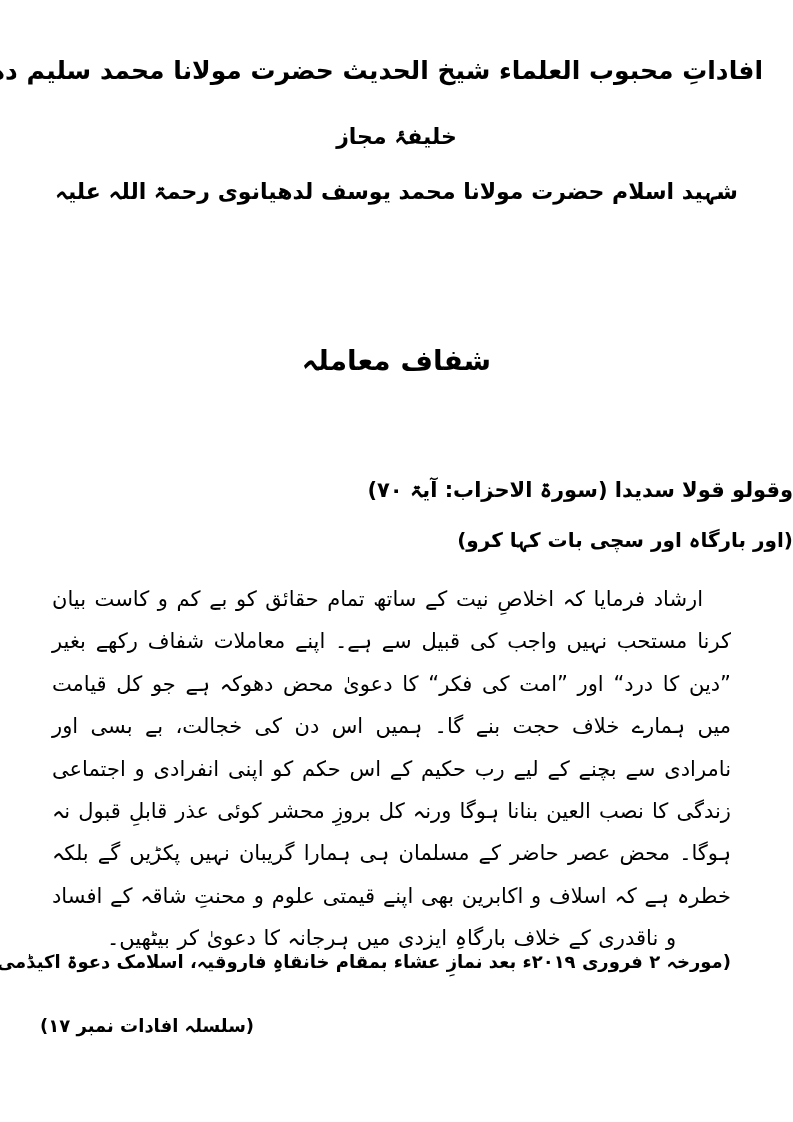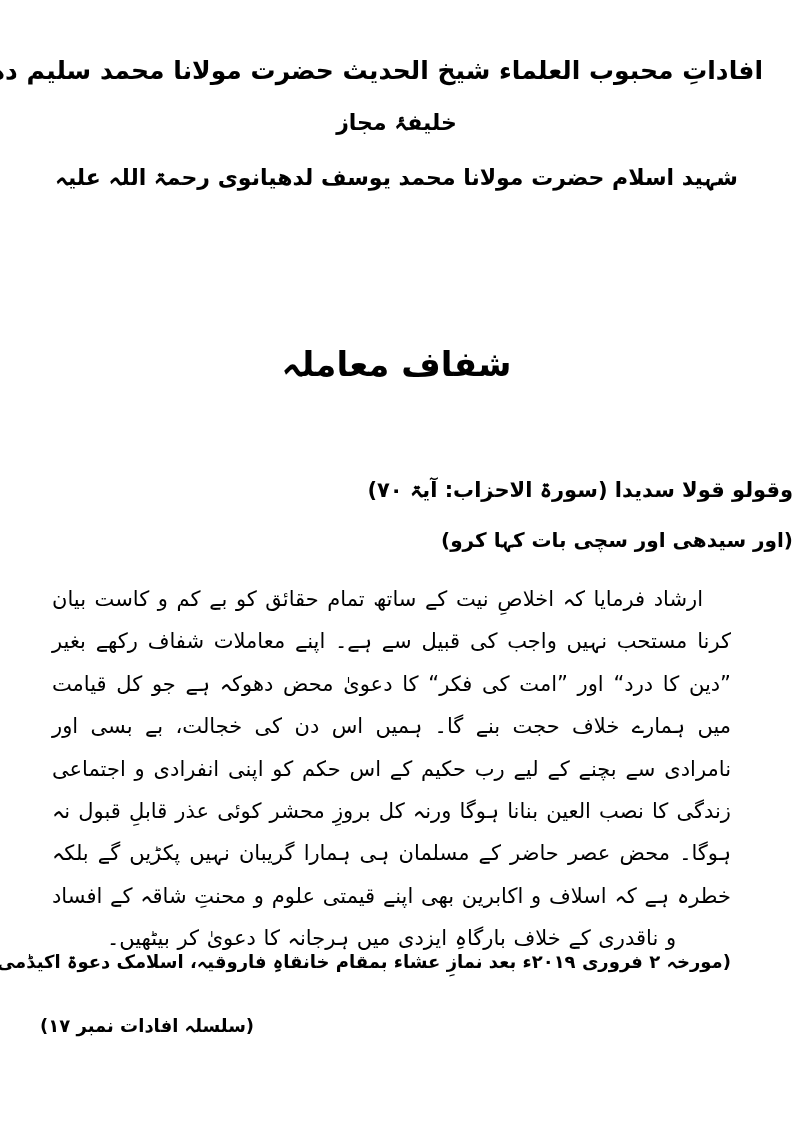--- a/index.html
+++ b/index.html
@@ -37,38 +37,38 @@
     color: #000;
     letter-spacing: 0.2px;
     padding: 0 30px;
     white-space: nowrap;
   }
   .header-line-2 {
     font-size: 22px;
     font-weight: 700;
     line-height: 1.5;
     color: #000;
-    margin-top: 16px;
+    margin-top: 30px;
   }
   .header-line-3 {
     font-size: 22px;
     font-weight: 700;
     line-height: 1.5;
     color: #000;
     margin-top: 22px;
   }
 
   
   .doc-title {
     position: absolute;
     top: 344px;
     left: 0;
     right: 0;
     text-align: center;
-    font-size: 34px;
+    font-size: 28px;
     font-weight: 700;
     color: #000;
     letter-spacing: 0.5px;
   }
 
   
   .verse-block {
     position: absolute;
     top: 474px;
     left: 0;
@@ -138,21 +138,21 @@
   <div class="header-block">
     <div class="header-line-1">افاداتِ محبوب العلماء شیخ الحدیث حضرت مولانا محمد سلیم دھورات عمت فیوضہم</div>
     <div class="header-line-2">خلیفۂ مجاز</div>
     <div class="header-line-3">شہید اسلام حضرت مولانا محمد یوسف لدھیانوی رحمۃ اللہ علیہ</div>
   </div>
 
   <div class="doc-title">شفاف معاملہ</div>
 
   <div class="verse-block">
     <div class="verse-arabic">وقولو قولا سدیدا (سورۃ الاحزاب: آیۃ ۷۰)</div>
-    <div class="verse-translation">(اور سیدھی اور سچی بات کہا کرو)</div>
+    <div class="verse-translation">(اور بارگاہ اور سچی بات کہا کرو)</div>
   </div>
 
   <div class="body-block">ارشاد فرمایا کہ اخلاصِ نیت کے ساتھ تمام حقائق کو بے کم و کاست بیان کرنا مستحب نہیں واجب کی قبیل سے ہے۔ اپنے معاملات شفاف رکھے بغیر ”دین کا درد“ اور ”امت کی فکر“ کا دعویٰ محض دھوکہ ہے جو کل قیامت میں ہمارے خلاف حجت بنے گا۔ ہمیں اس دن کی خجالت، بے بسی اور نامرادی سے بچنے کے لیے رب حکیم کے اس حکم کو اپنی انفرادی و اجتماعی زندگی کا نصب العین بنانا ہوگا ورنہ کل بروزِ محشر کوئی عذر قابلِ قبول نہ ہوگا۔ محض عصر حاضر کے مسلمان ہی ہمارا گریبان نہیں پکڑیں گے بلکہ خطرہ ہے کہ اسلاف و اکابرین بھی اپنے قیمتی علوم و محنتِ شاقہ کے افساد و ناقدری کے خلاف بارگاہِ ایزدی میں ہرجانہ کا دعویٰ کر بیٹھیں۔</div>
 
   <div class="footer-attribution">(مورخہ ۲ فروری ۲۰۱۹ء بعد نمازِ عشاء بمقام خانقاہِ فاروقیہ، اسلامک دعوۃ اکیڈمی لیسٹر، برطانیہ)</div>
 
   <div class="footer-series">(سلسلہ افادات نمبر ۱۷)</div>
 
 </div>
 

